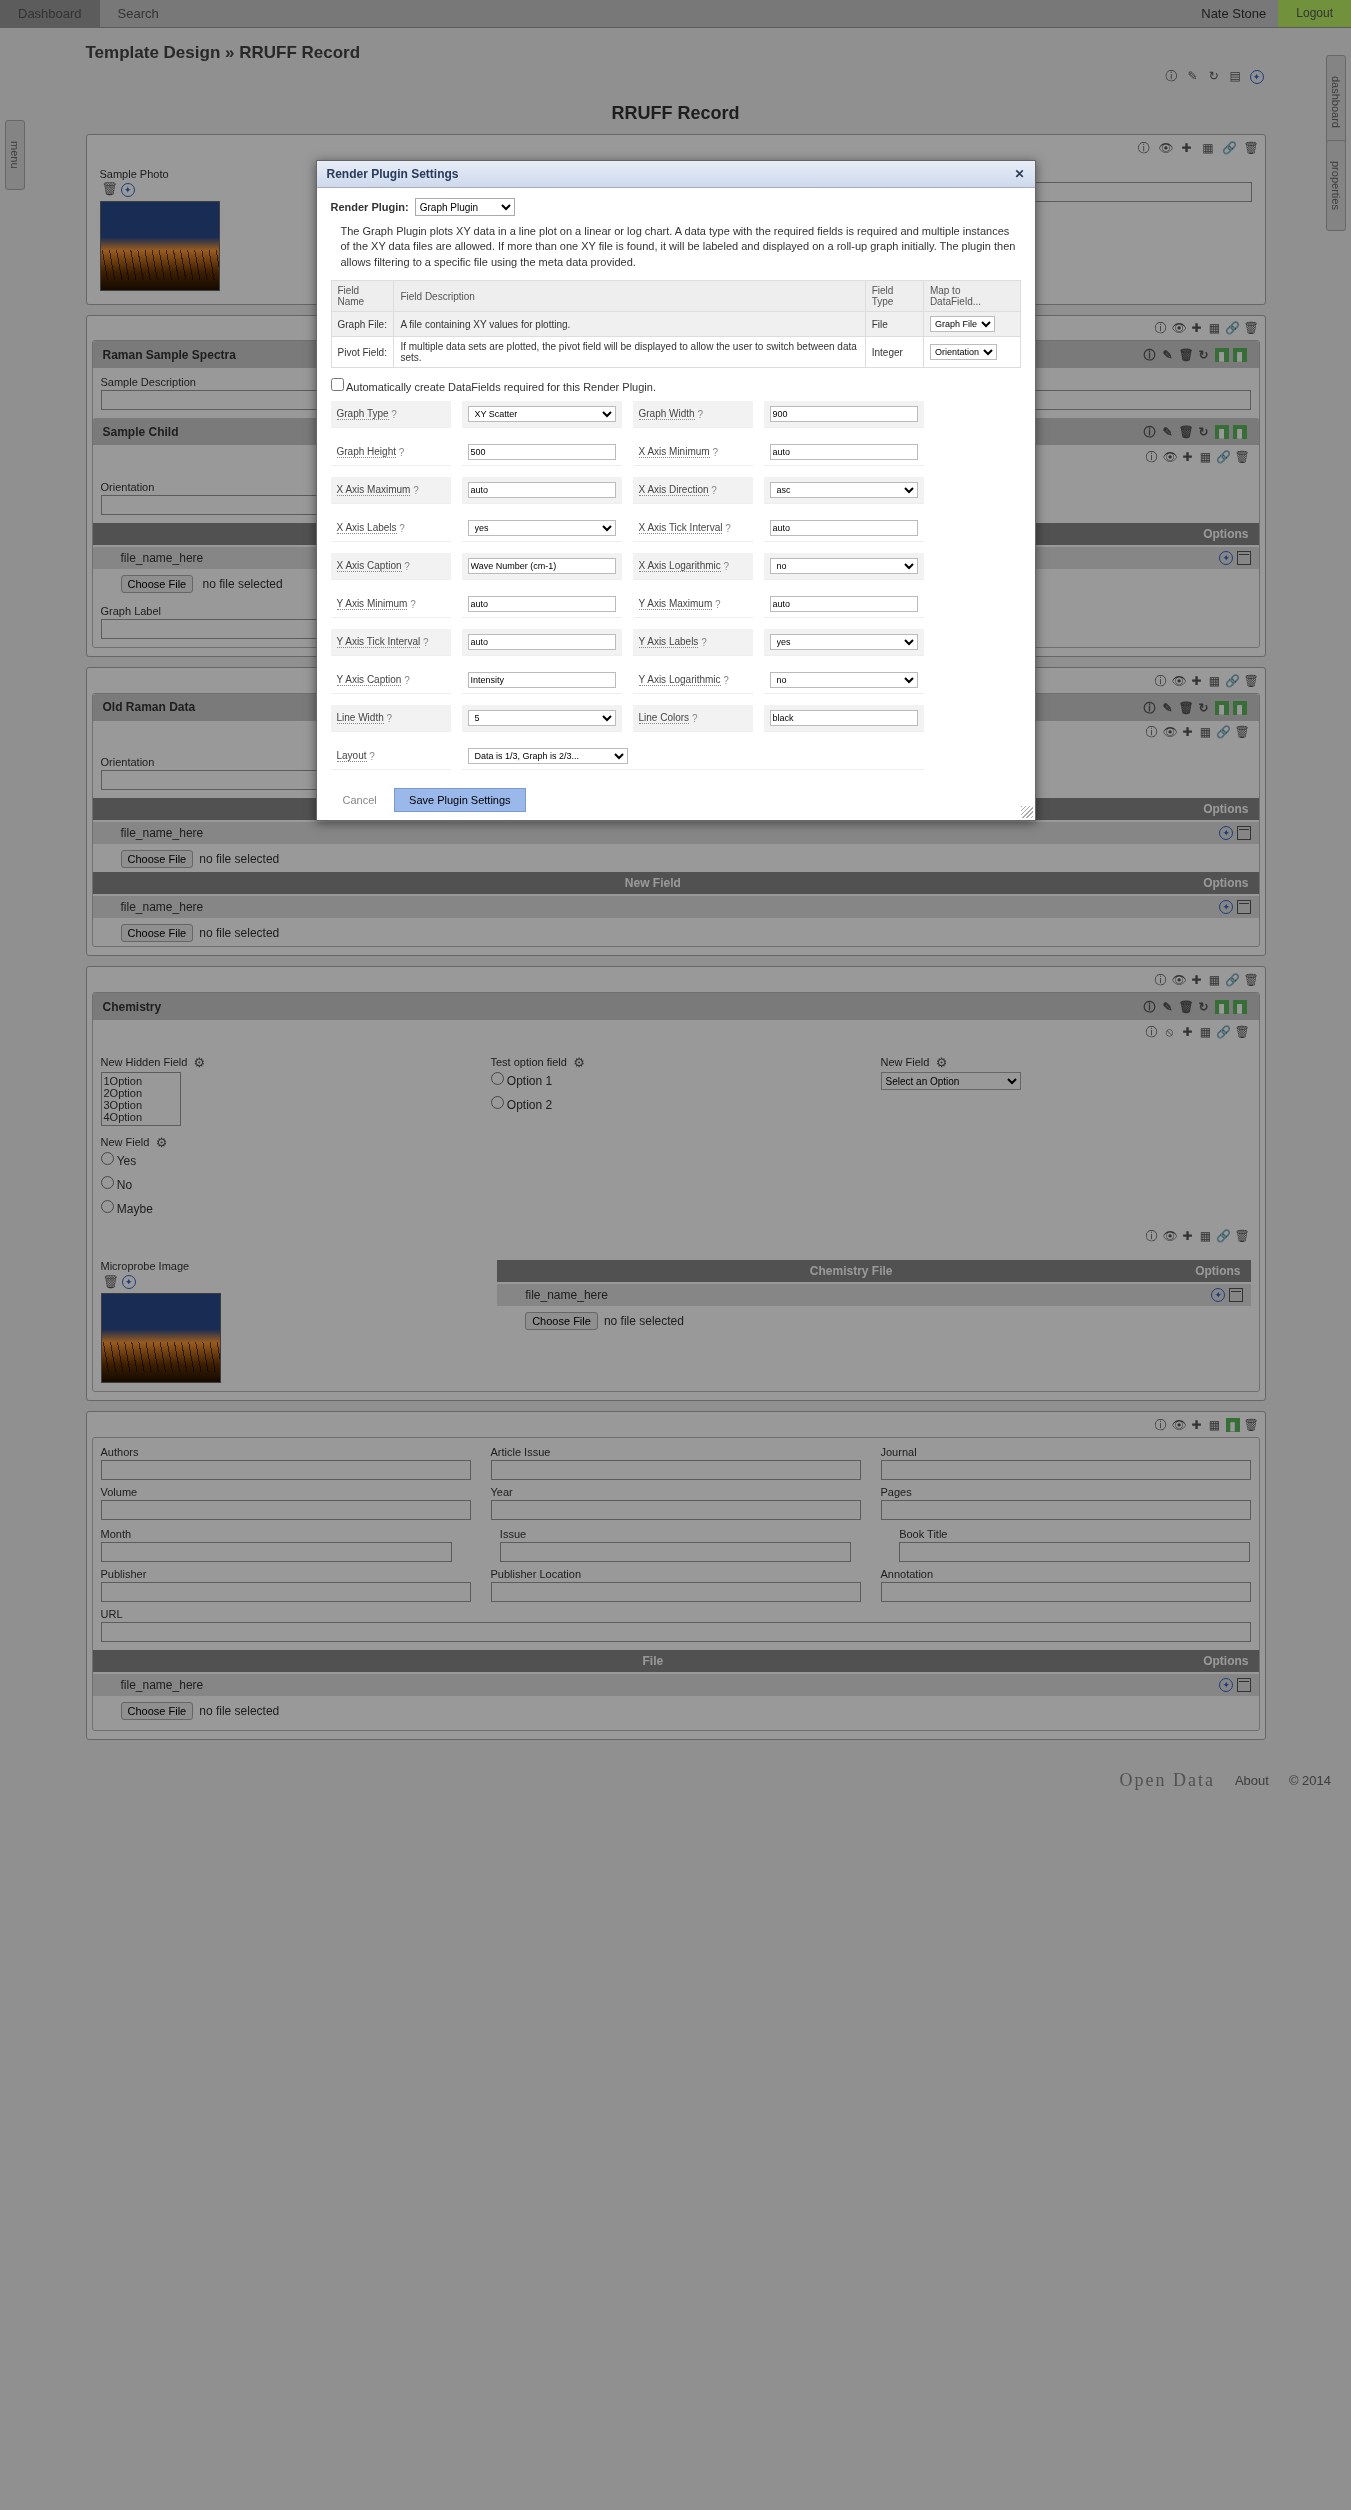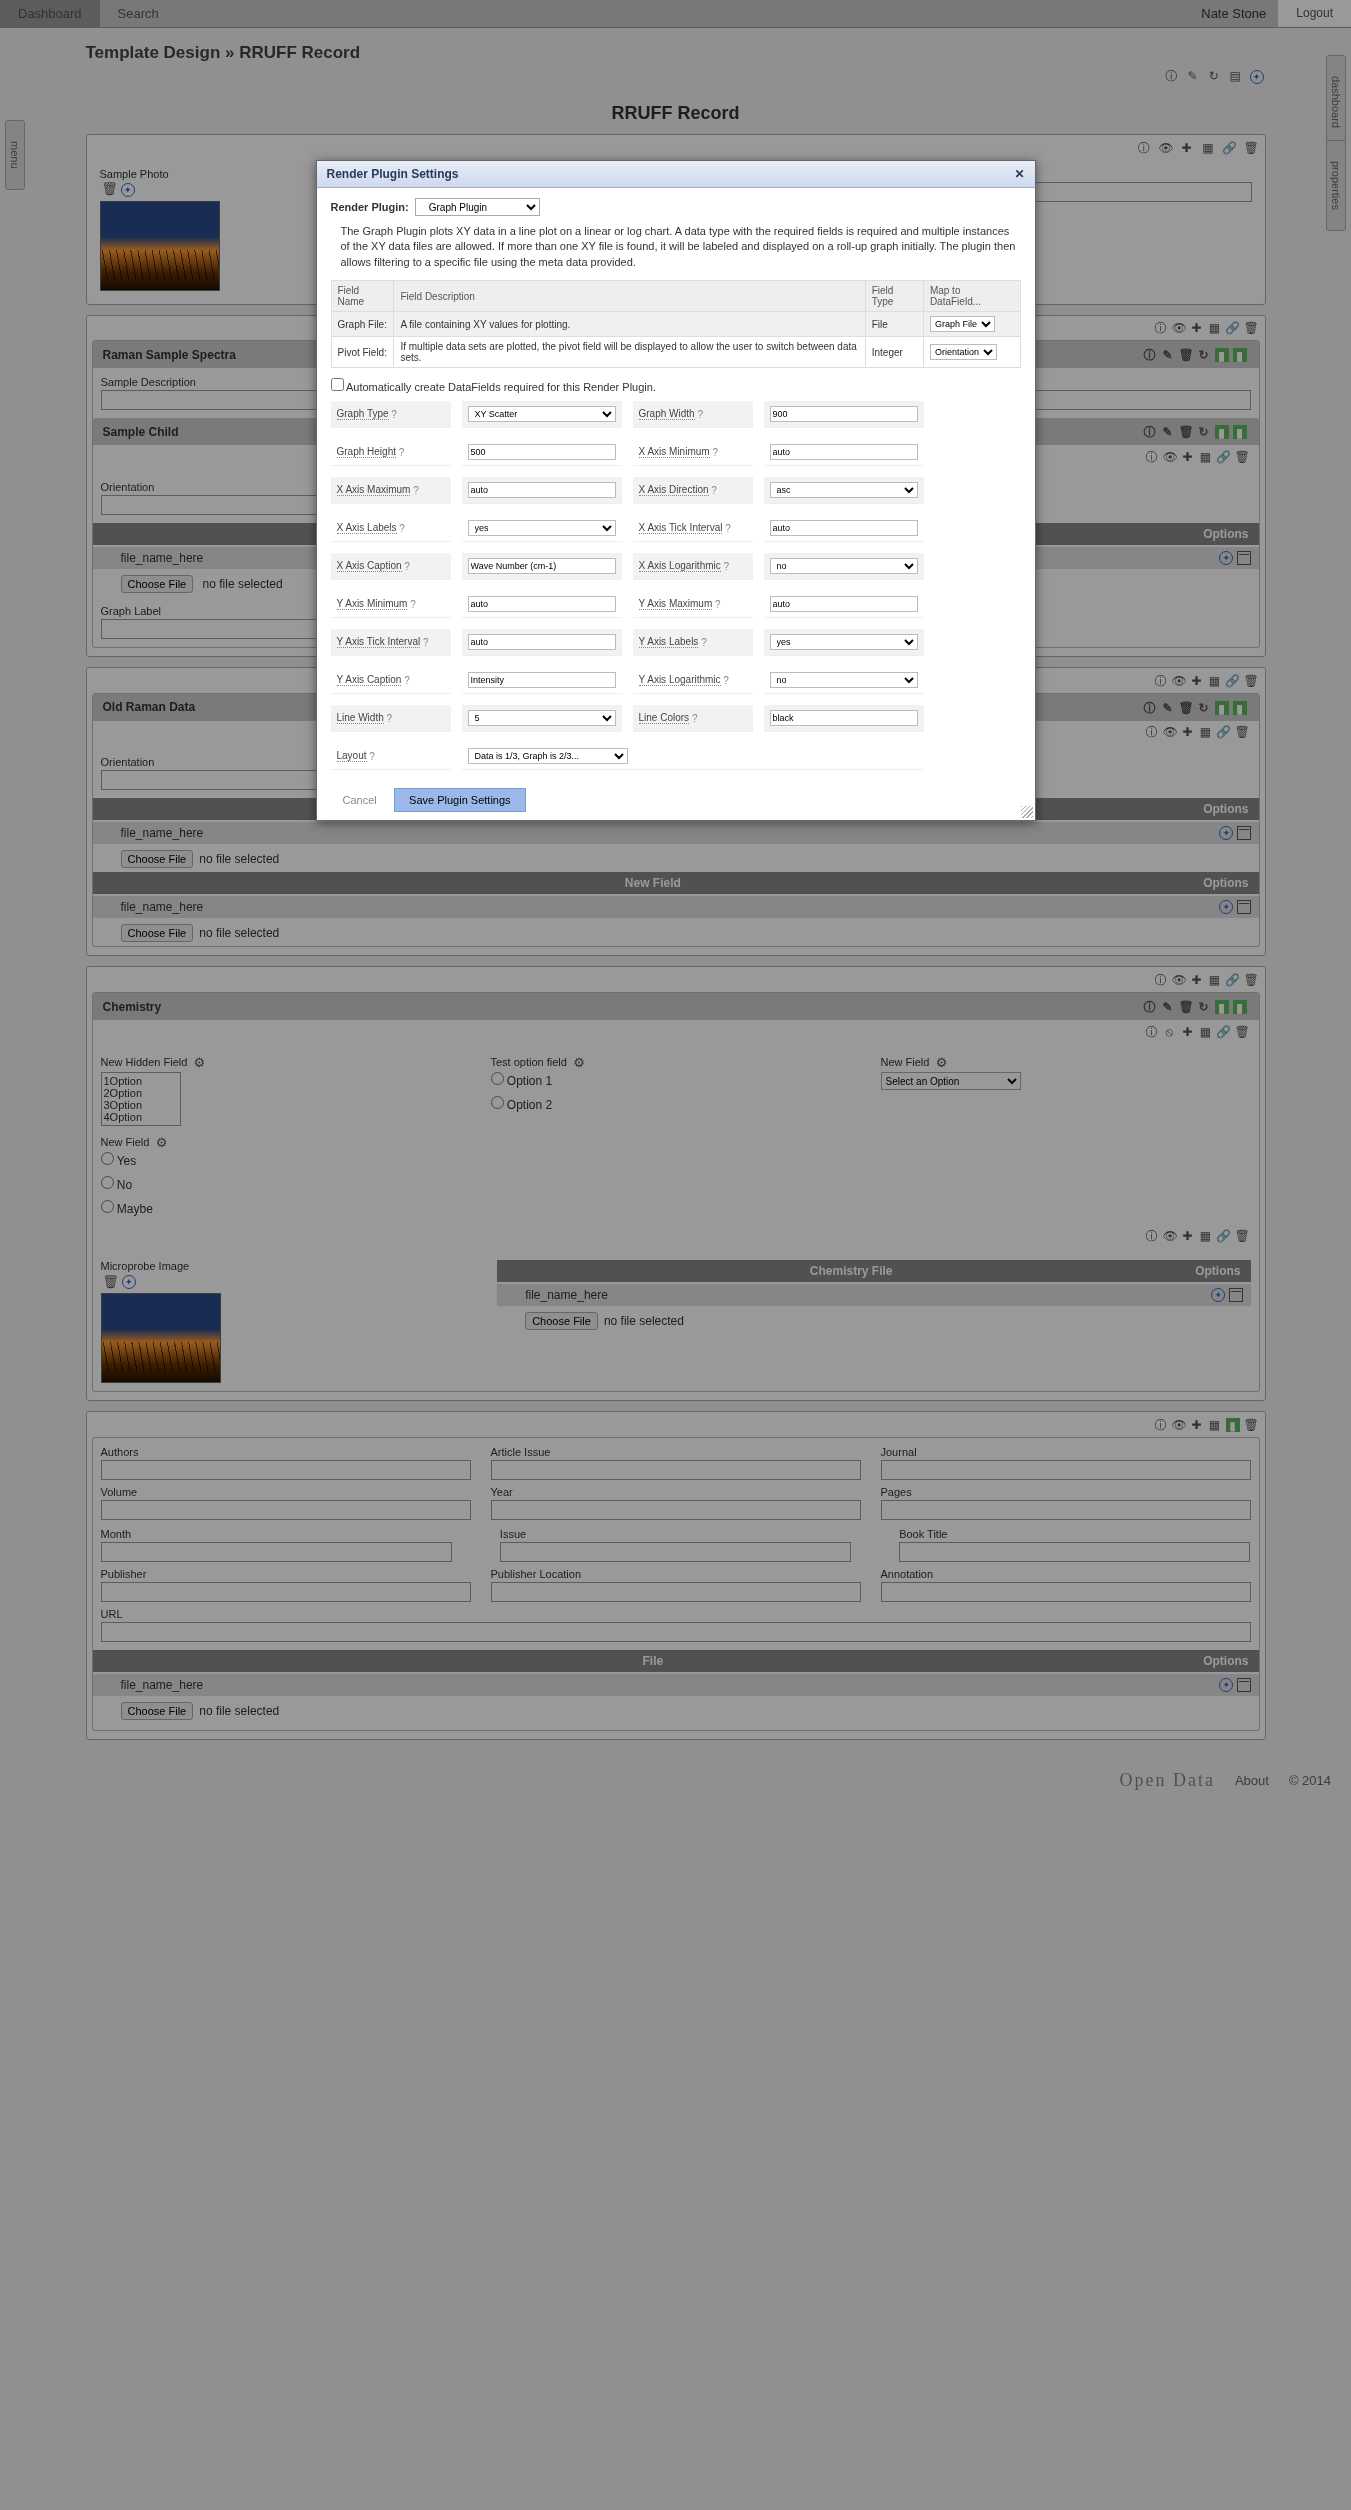--- a/index.html
+++ b/index.html
@@ -3,21 +3,21 @@
 <meta charset="utf-8">
 <style>
 * { box-sizing: border-box; margin: 0; padding: 0; }
 body { font-family: Arial, Helvetica, sans-serif; font-size: 12px; background: #f0f0f0; color: #333; position: relative; }
 .overlay { position: fixed; top: 0; left: 0; right: 0; bottom: 0; background: rgba(0,0,0,0.4); z-index: 100; }
 .topbar { background: #c8c8c8; height: 28px; display: flex; align-items: stretch; border-bottom: 1px solid #999; }
 .topbar .tab { padding: 6px 18px; color: #555; font-size: 13px; cursor: pointer; }
 .topbar .tab.active { background: #999; }
 .topbar .spacer { flex: 1; }
 .topbar .user { padding: 6px 12px; color: #333; font-size: 13px; }
-.topbar .logout { background: #ffffff; padding: 6px 18px; color: #555; cursor: pointer; }
+.topbar .logout { background: #bef264; padding: 6px 18px; color: #555; cursor: pointer; }
 .container { max-width: 1280px; margin: 0 auto; padding: 10px 50px; }
 .breadcrumb { font-size: 17px; font-weight: bold; color: #444; margin: 5px 0; }
 .page-title { text-align: center; font-size: 18px; font-weight: bold; margin: 20px 0 10px; }
 .toolbar-right { text-align: right; margin-bottom: 5px; }
 .ico { display: inline-block; width: 14px; height: 14px; margin: 0 2px; vertical-align: middle; color: #555; font-size: 13px; text-align:center; line-height:14px;}
 .ico.green { background: #5cb85c; color: #fff; padding: 1px 2px; }
 .section { border: 1px solid #aaa; border-radius: 3px; margin-bottom: 10px; padding: 5px; background: #fff; }
 .section-inner { border: 1px solid #bbb; border-radius: 3px; margin: 3px 0; }
 .section-header { background: #ccc; padding: 6px 10px; font-weight: bold; border-radius: 3px 3px 0 0; display: flex; align-items: center; }
 .section-header-dark { background: #888; color: #fff; padding: 4px 10px; font-weight: bold; display: flex; }
@@ -312,21 +312,21 @@
 
 <div class="overlay"></div>
 <div class="modal">
   <div class="modal-header">
     <span>Render Plugin Settings</span>
     <span style="cursor:pointer;font-weight:bold;">✕</span>
   </div>
   <div class="modal-body">
     <div class="modal-row">
       <label class="bold">Render Plugin:</label>
-      <select class="small" style="width:125px;padding-left:9px;"><option>Graph Plugin</option></select>
+      <select class="small" style="width:100px;"><option>Graph Plugin</option></select>
     </div>
     <div class="desc-text">The Graph Plugin plots XY data in a line plot on a linear or log chart. A data type with the required fields is required and multiple instances of the XY data files are allowed. If more than one XY file is found, it will be labeled and displayed on a roll-up graph initially. The plugin then allows filtering to a specific file using the meta data provided.</div>
     <table class="fields">
       <tbody>
           <tr>
             <th>Field Name</th>
             <th>Field Description</th>
             <th>Field Type</th>
             <th>Map to DataField...</th>
           </tr>

